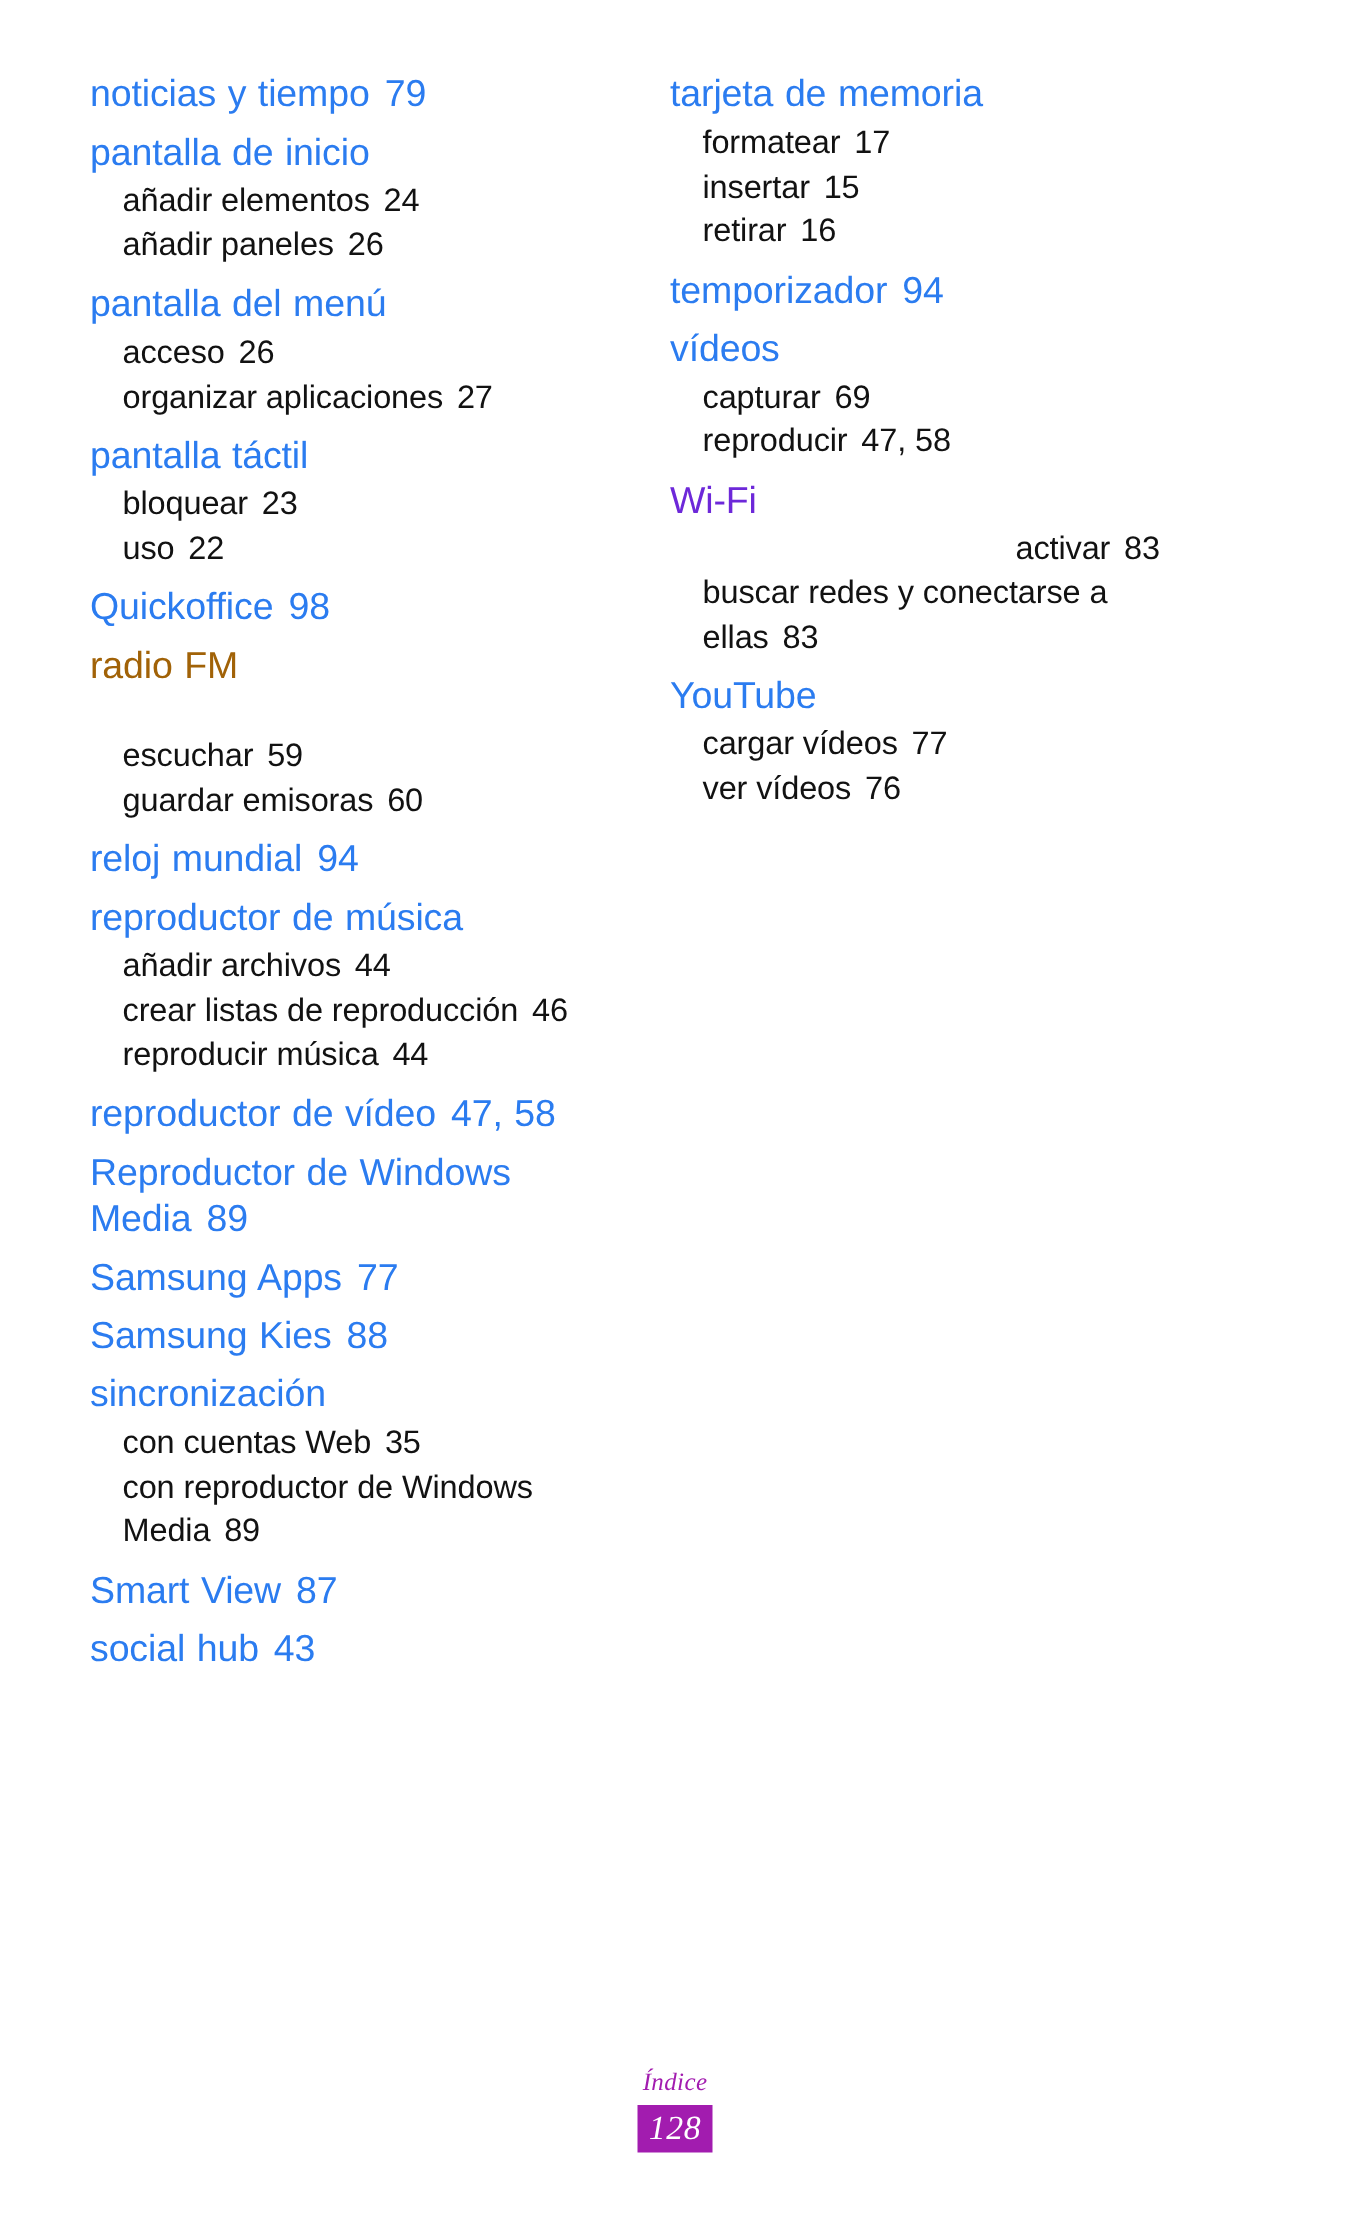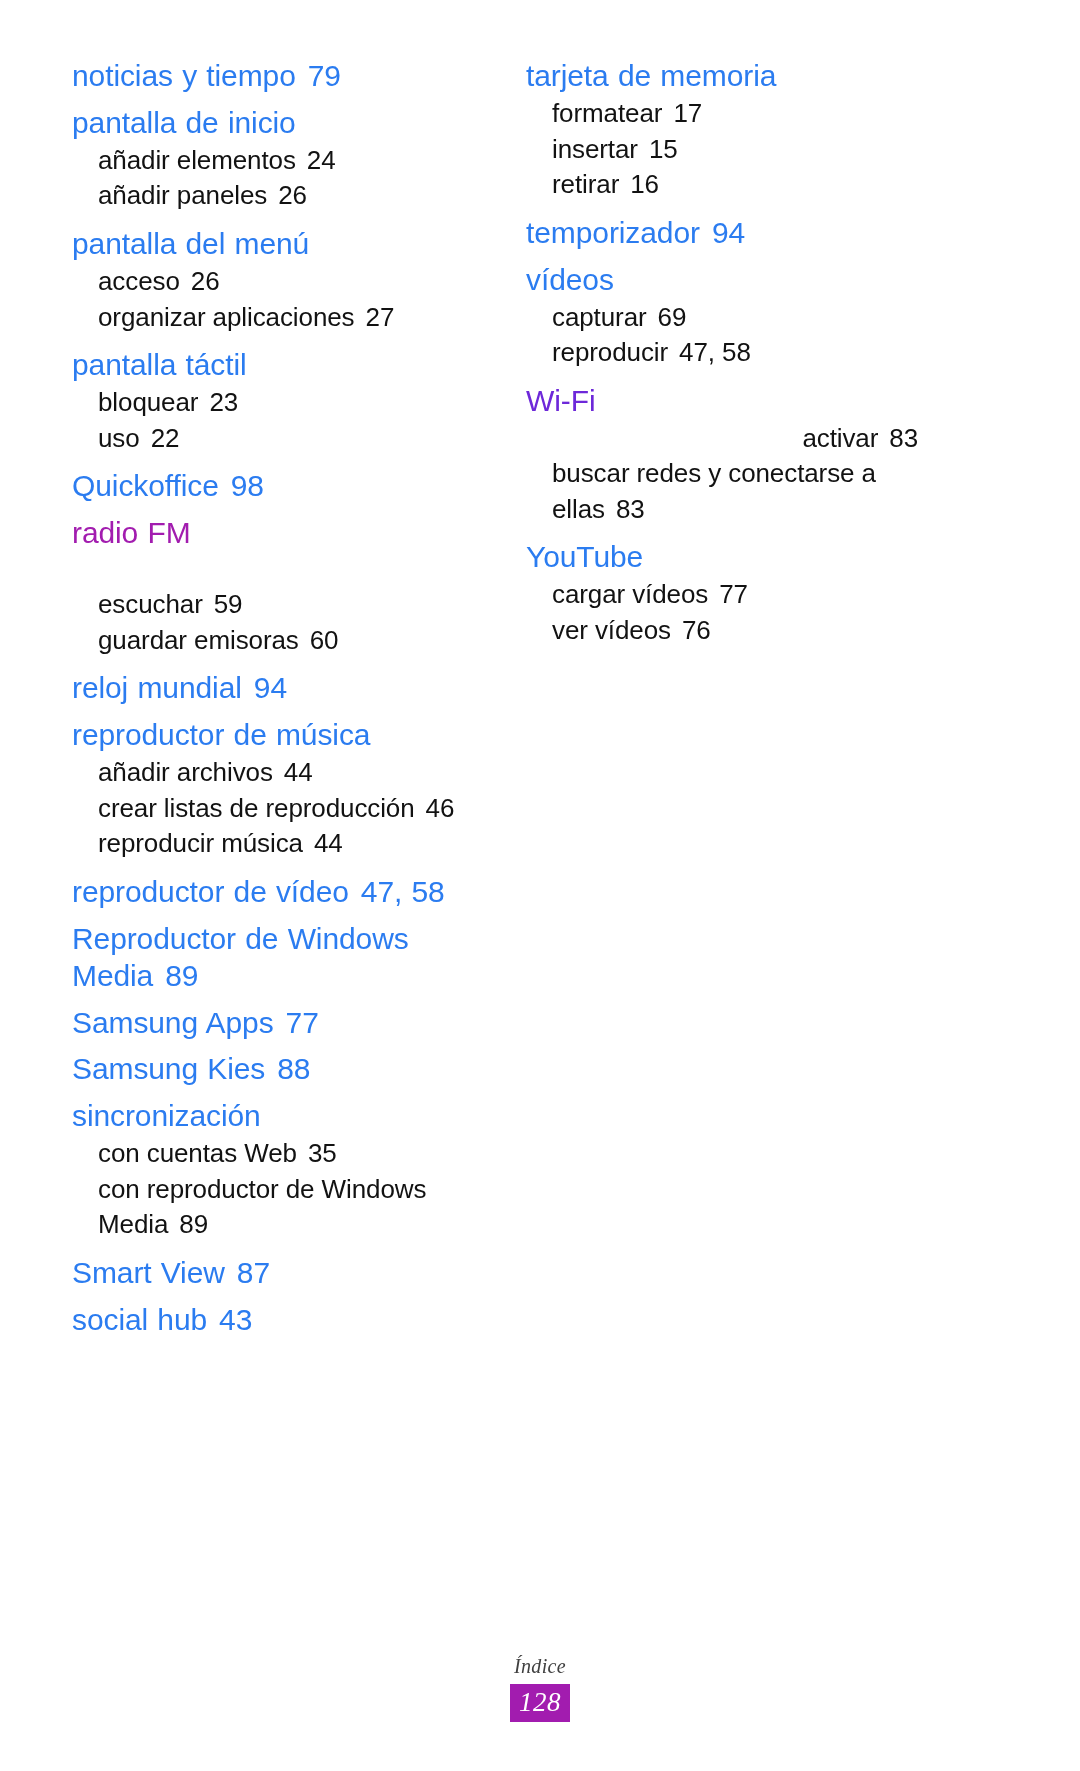--- a/index.html
+++ b/index.html
@@ -25,21 +25,21 @@
   }
 
   .index-body {
     position: absolute;
     left: 72px;
     top: 58px;
     width: 936px;
     display: flex;
     flex-direction: row;
     align-items: flex-start;
-    gap: 6px;
+    gap: 16px;
   }
 
   .column {
     width: 420px;
     box-sizing: border-box;
   }
   .column.left  { padding-right: 8px; }
   .column.right { padding-left: 28px; }
 
   
@@ -83,21 +83,21 @@
     position: absolute;
     left: 0;
     top: 1655px;
     width: 1080px;
     text-align: center;
   }
   .footer-label {
     font-family: "Liberation Serif", "DejaVu Serif", serif;
     font-style: italic;
     font-size: 20px;
-    color: #404040;
+    color: #a21caf;
     letter-spacing: 0.3px;
     line-height: 1.1;
   }
   .footer-page {
     display: inline-block;
     margin-top: 7px;
     background: #a21caf;
     color: #ffffff;
     font-family: "Liberation Serif", "DejaVu Serif", serif;
     font-style: italic;
@@ -135,21 +135,21 @@
           <div class="entry-head" style="color: rgb(43, 124, 240);"><span>pantalla táctil</span></div>
           <ul class="sub-list">
             <li class="sub-item" style="color: rgb(18, 18, 18);"><span>bloquear</span><span class="pg">23</span></li>
             <li class="sub-item" style="color: rgb(18, 18, 18);"><span>uso</span><span class="pg">22</span></li>
           </ul>
         </div>
         <div class="entry">
           <div class="entry-head" style="color: rgb(43, 124, 240);"><span>Quickoffice</span><span class="pg">98</span></div>
         </div>
         <div class="entry has-sub">
-          <div class="entry-head" style="color: #a21caf;"><span>radio FM</span></div>
+          <div class="entry-head" style="color: #a16207;"><span>radio FM</span></div>
           <ul class="sub-list">
             <li class="sub-item" style="color: rgb(18, 18, 18); margin-top: 35px;"><span>escuchar</span><span class="pg">59</span></li>
             <li class="sub-item" style="color: rgb(18, 18, 18);"><span>guardar emisoras</span><span class="pg">60</span></li>
           </ul>
         </div>
         <div class="entry">
           <div class="entry-head" style="color: rgb(43, 124, 240);"><span>reloj mundial</span><span class="pg">94</span></div>
         </div>
         <div class="entry has-sub">
           <div class="entry-head" style="color: rgb(43, 124, 240);"><span>reproductor de música</span></div>

